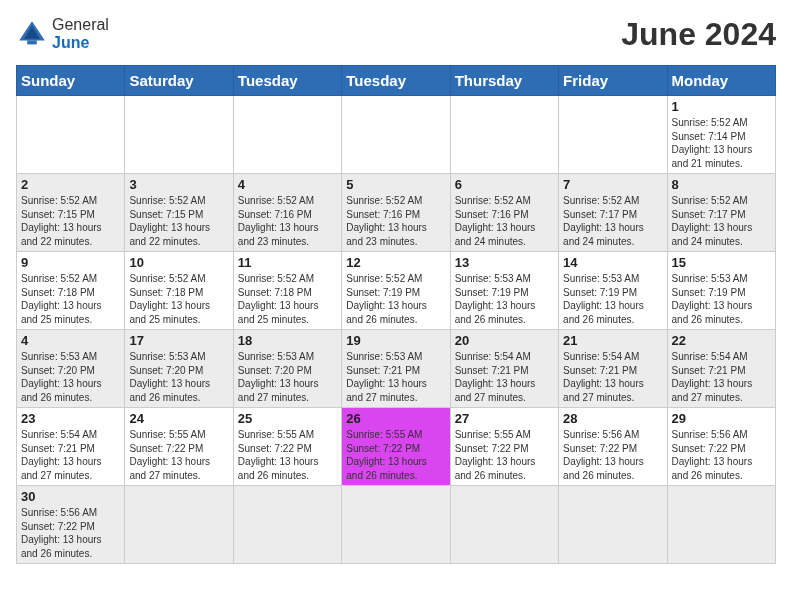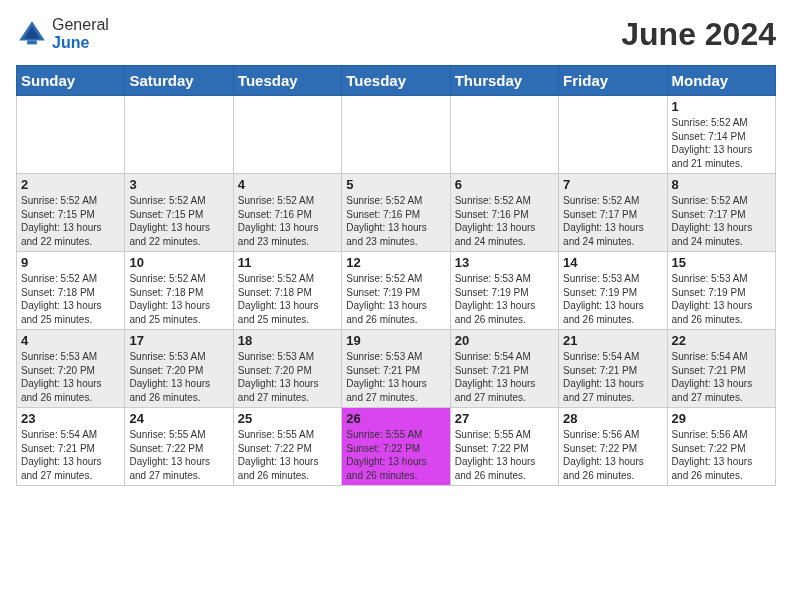--- a/index.html
+++ b/index.html
@@ -248,14 +248,26 @@
         </td>
         <td style="background: rgb(255, 255, 255); min-height: 70px;">
           <span class="day-num">28</span>
           <div class="day-info">Sunrise: 5:56 AM<br>Sunset: 7:22 PM<br>Daylight: 13 hours and 26 minutes.</div>
         </td>
         <td style="background: rgb(255, 255, 255); min-height: 70px;">
           <span class="day-num">29</span>
           <div class="day-info">Sunrise: 5:56 AM<br>Sunset: 7:22 PM<br>Daylight: 13 hours and 26 minutes.</div>
         </td>
       </tr>
+      <tr>
+        <td style="background: rgb(236, 236, 236); min-height: 70px;">
+          <span class="day-num">30</span>
+          <div class="day-info">Sunrise: 5:56 AM<br>Sunset: 7:22 PM<br>Daylight: 13 hours and 26 minutes.</div>
+        </td>
+        <td style="background: rgb(236, 236, 236); min-height: 70px;"></td>
+        <td style="background: rgb(236, 236, 236); min-height: 70px;"></td>
+        <td style="background: rgb(236, 236, 236); min-height: 70px;"></td>
+        <td style="background: rgb(236, 236, 236); min-height: 70px;"></td>
+        <td style="background: rgb(236, 236, 236); min-height: 70px;"></td>
+        <td style="background: rgb(236, 236, 236); min-height: 70px;"></td>
+      </tr>
     </tbody>
 </table>
 
 </body></html>

